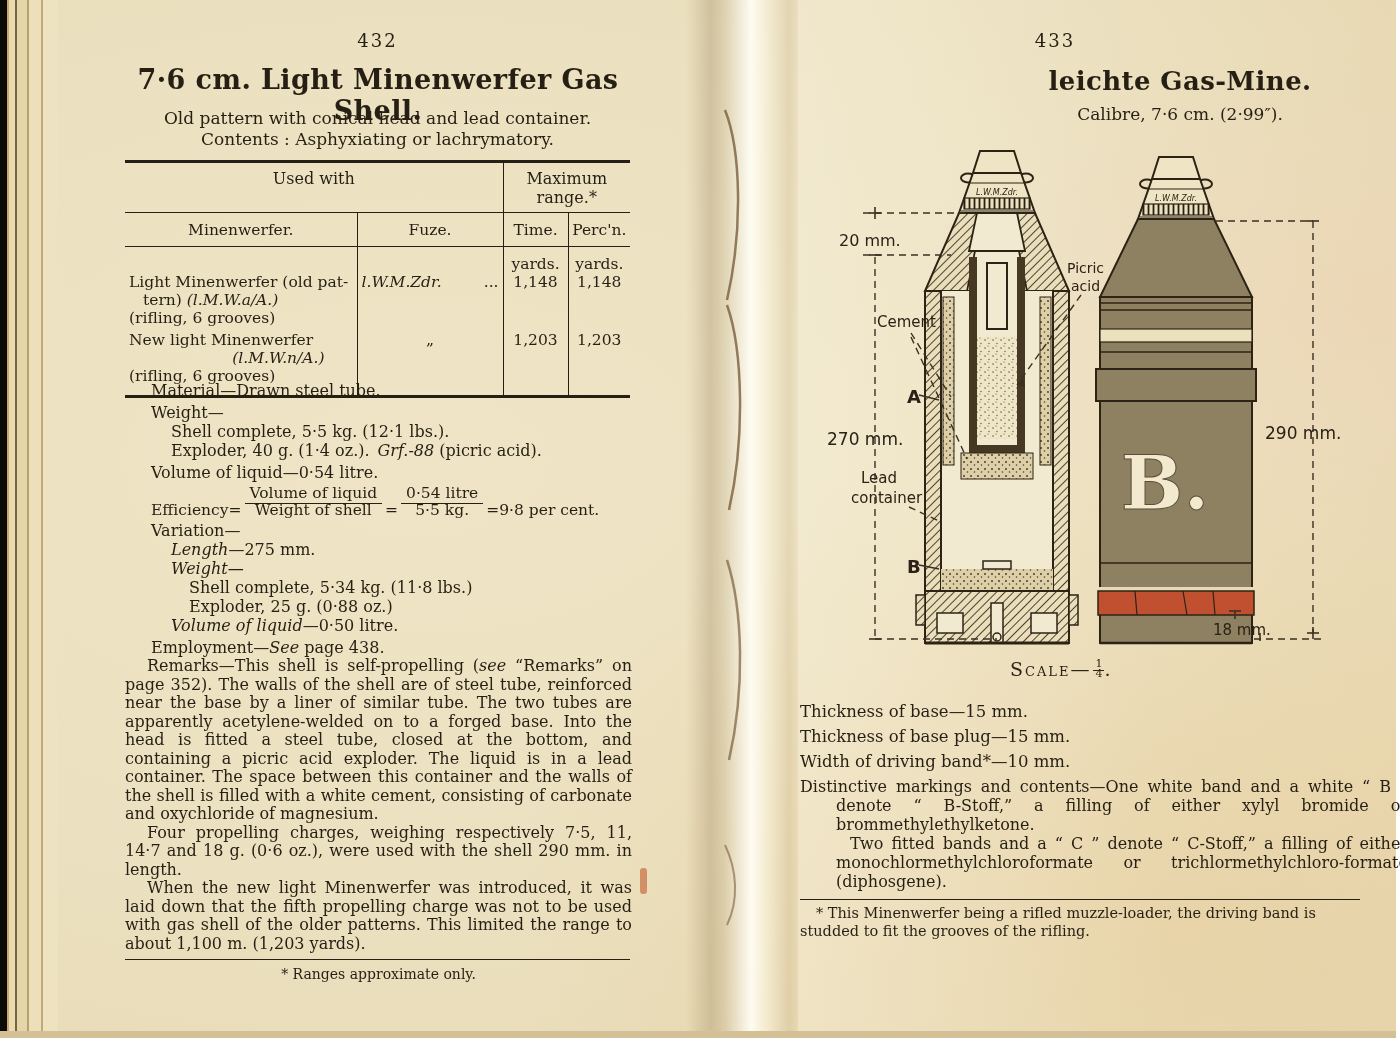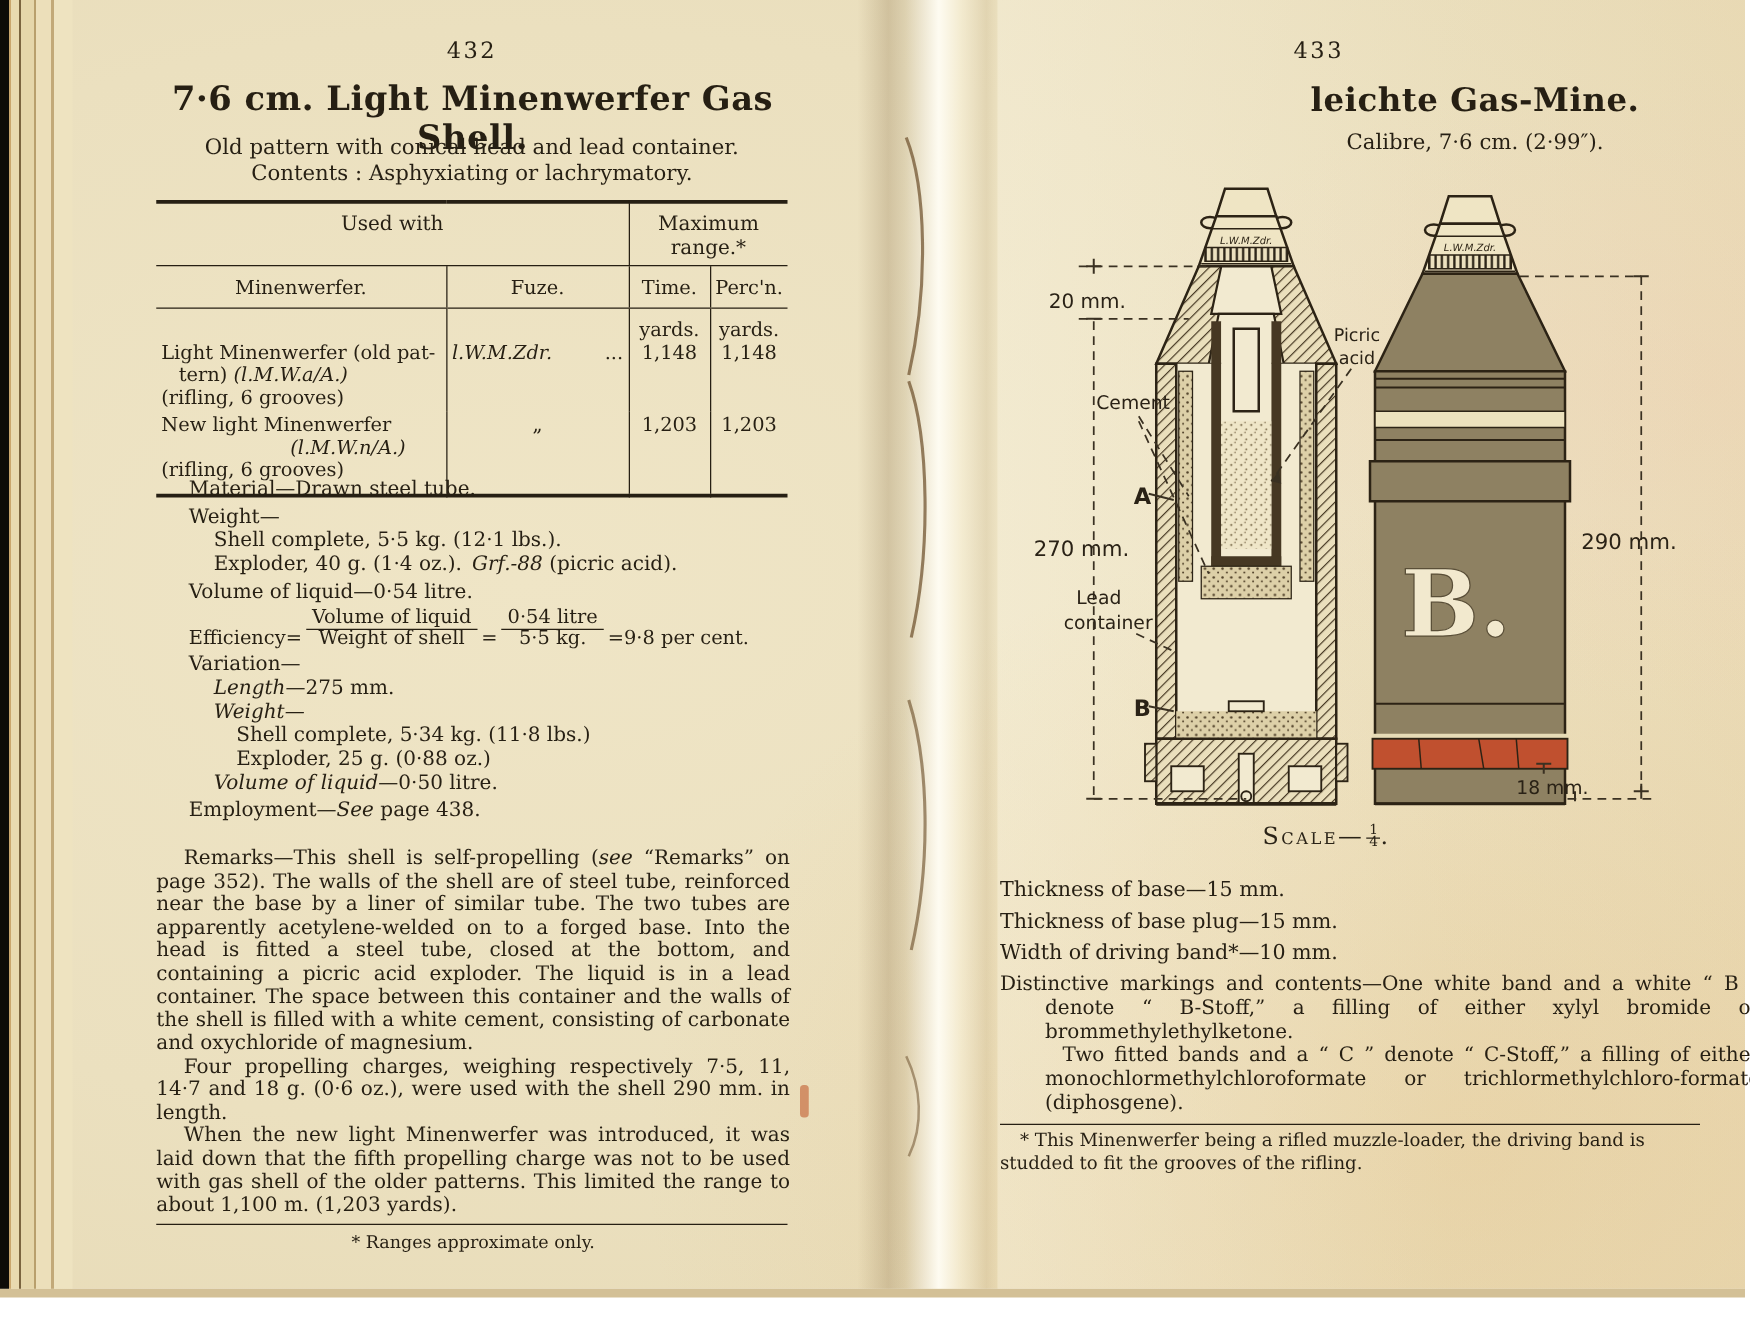--- a/index.html
+++ b/index.html
@@ -39,21 +39,21 @@
   .fuzecell{display:flex;justify-content:space-between;line-height:18px;}
   
   .lp-flow{position:absolute;left:125px;top:381px;width:507px;font-size:16px;line-height:19px;}
   .sline{white-space:nowrap;}
   .in24{padding-left:26px;} .in44{padding-left:46px;} .in62{padding-left:64px;}
   .formula{display:flex;align-items:flex-end;padding-left:26px;margin:3px 0 2px;font-size:15.5px;line-height:17px;}
   .frac{display:inline-block;text-align:center;margin:0 3px;}
   .frac .fn{border-bottom:1.5px solid #261f13;padding:0 5px 1px;}
   .frac .fd{padding-top:1px;}
   p.rem{margin:0;text-align:justify;text-indent:22px;line-height:18.5px;}
-  p.rem.first{margin-top:20px;}
+  p.rem.first{margin-top:0;}
   .fnrule{border-top:1.5px solid #261f13;margin-top:6px;width:505px;}
   .fnote{font-size:14px;text-align:center;padding-top:5px;}
   
   .rp-flow{position:absolute;left:800px;top:699px;width:590px;font-size:16.5px;}
   .rspec{line-height:25px;white-space:nowrap;}
   p.mark1{margin:3px 0 0;padding-left:36px;text-indent:-36px;text-align:justify;line-height:19px;font-size:16px;width:572px;}
   p.mark2{margin:0;padding-left:36px;text-indent:14px;text-align:justify;line-height:19px;font-size:16px;width:572px;}
   .rp-fnrule{border-top:1.5px solid #261f13;margin-top:8px;width:560px;}
   .rp-fn{font-size:14.5px;line-height:18px;padding-top:4px;width:572px;}
   .rp-fn .l1{text-indent:16px;}

